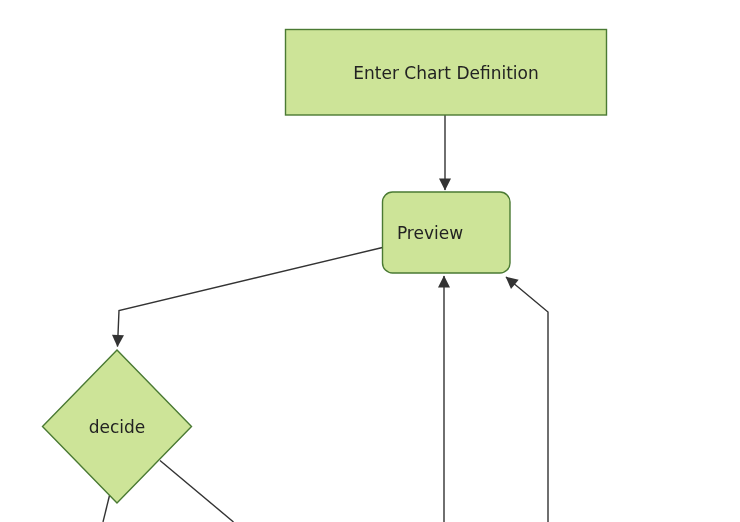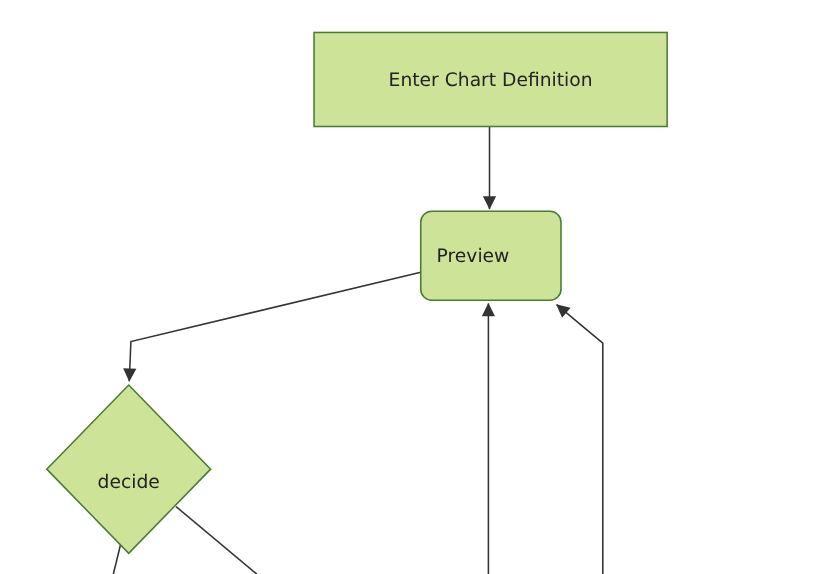--- a/index.html
+++ b/index.html
@@ -75,15 +75,15 @@
 
     <rect class="node-shape" x="382.5" y="192" width="127.5" height="81" rx="10" ry="10"></rect>
 
     <polygon class="node-shape" points="117,350 191.5,426.5 117,503 42.5,426.5"></polygon>
   </svg>
 
   <div class="node-label" style="left:446px; top:73px;">Enter Chart Definition</div>
 
   <div class="node-label" style="left:430px; top:233px;">Preview</div>
 
-  <div class="node-label" style="left:117px; top:427px;margin-top:12px;">decide</div>
+  <div class="node-label" style="left:117px; top:427px;">decide</div>
 
 </div>
 
 </body></html>

